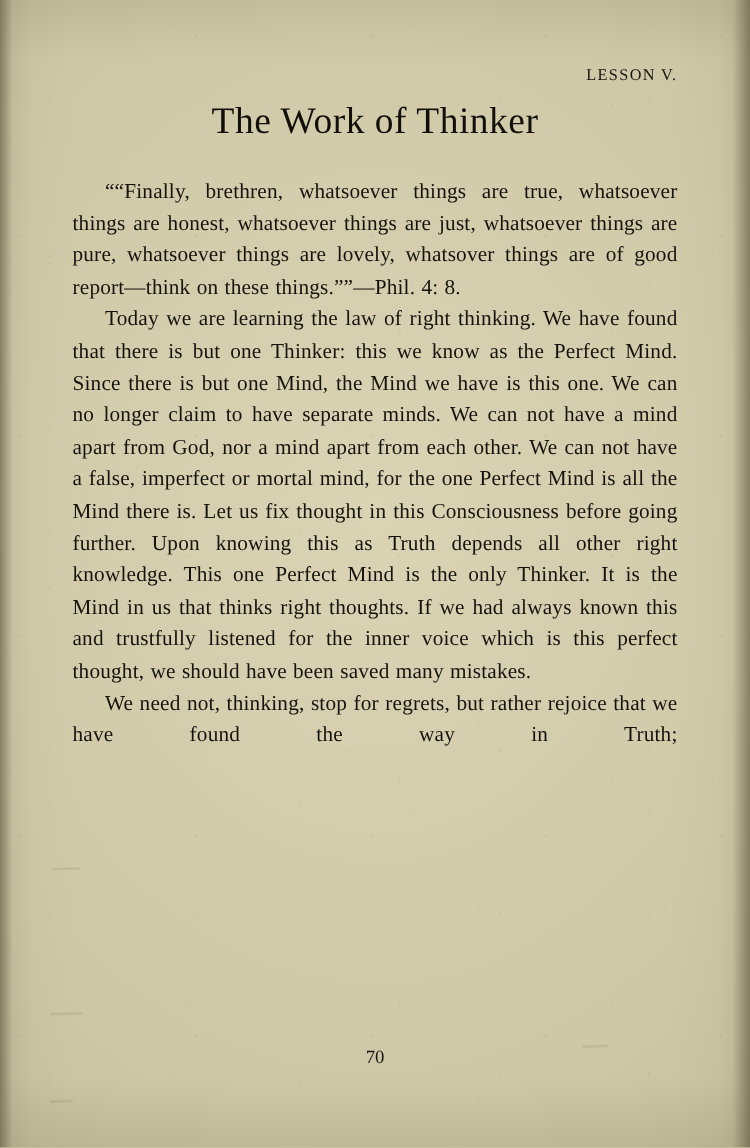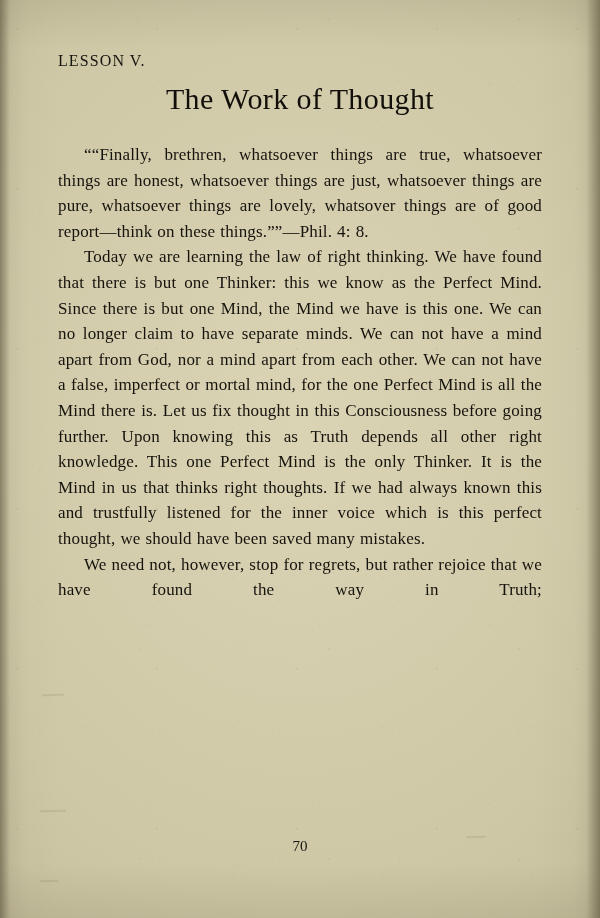--- a/index.html
+++ b/index.html
@@ -64,22 +64,22 @@
   }
 
   .content {
     position: absolute;
     left: 58px;
     top: 52px;
     width: 484px;
   }
 
   .lesson-label {
-    text-align: left;
-    font-size: 16px;
+    text-align: right;
+    font-size: 13px;
     letter-spacing: 1.1px;
     font-family: "Liberation Serif", serif;
     color: #17150f;
     margin: 0 0 12px 0;
   }
 
   .chapter-title {
     text-align: center;
     font-size: 30px;
     font-weight: normal;
@@ -143,24 +143,24 @@
   <div class="edge-dark-left"></div>
   <div class="edge-dark-right"></div>
 
   <div class="bleed b1"></div>
   <div class="bleed b2"></div>
   <div class="bleed b3"></div>
   <div class="bleed b4"></div>
 
   <div class="content">
     <div class="lesson-label">LESSON V.</div>
-    <h1 class="chapter-title">The Work of Thought</h1>
+    <h1 class="chapter-title">The Work of Thinker</h1>
 
     <p class="para"><span class="indent"></span><span>““Finally, brethren, whatsoever things are true, whatsoever things are honest, whatsoever things are just, whatsoever things are pure, whatsoever things are lovely, whatsover things are of good report—think on these things.””—Phil. 4: 8.</span></p>
 
 
     <p class="para"><span class="indent"></span><span>Today we are learning the law of right thinking.  We have found that there is but one Thinker: this we know as the Perfect Mind.  Since there is but one Mind, the Mind we have is this one.  We can no longer claim to have separate minds.  We can not have a mind apart from God, nor a mind apart from each other.  We can not have a false, imperfect or mortal mind, for the one Perfect Mind is all the Mind there is.  Let us fix thought in this Consciousness before going further.  Upon knowing this as Truth depends all other right knowledge.  This one Perfect Mind is the only Thinker.  It is the Mind in us that thinks right thoughts.  If we had always known this and trustfully listened for the inner voice which is this perfect thought, we should have been saved many mistakes.</span></p>
 
-    <p class="para para-last"><span class="indent"></span><span>We need not, however, stop for regrets, but rather rejoice that we have found the way in Truth;</span></p>
+    <p class="para para-last"><span class="indent"></span><span>We need not, thinking, stop for regrets, but rather rejoice that we have found the way in Truth;</span></p>
   </div>
 
   <div class="folio">70</div>
 </div>
 
 </body></html>

